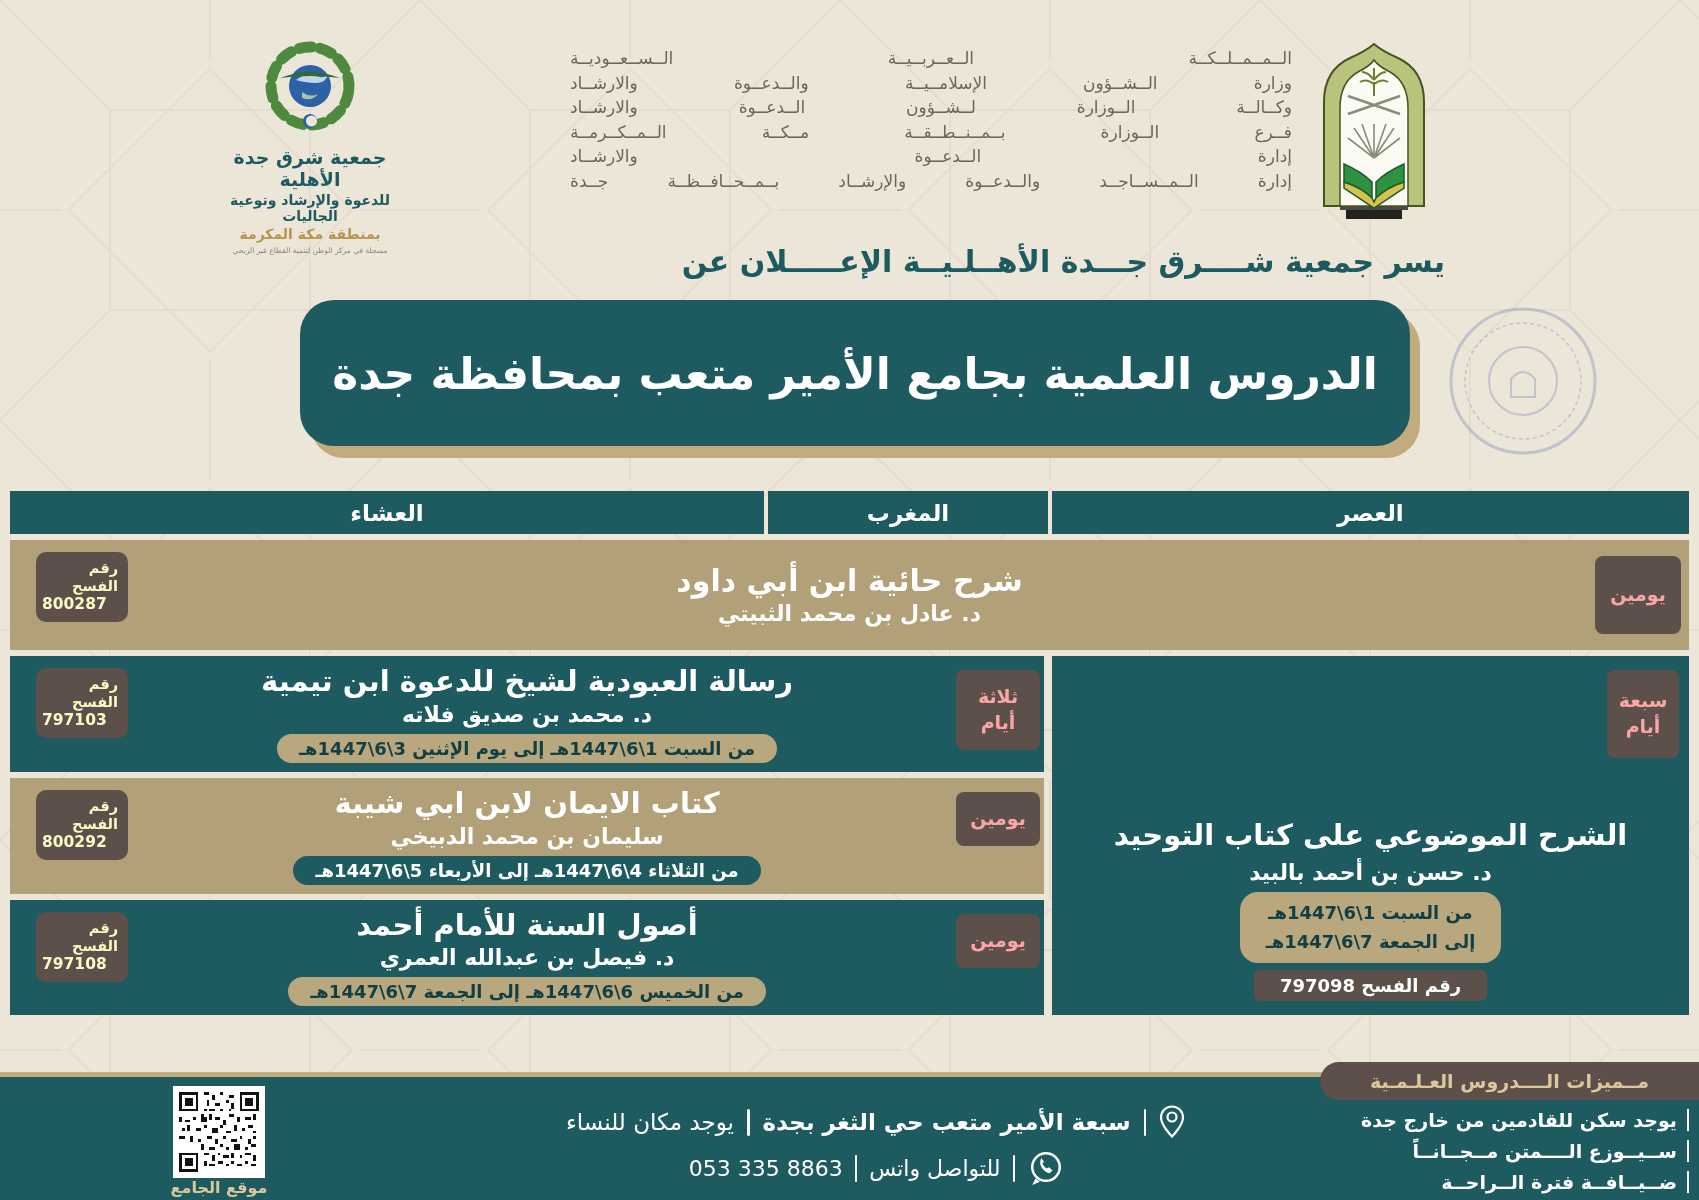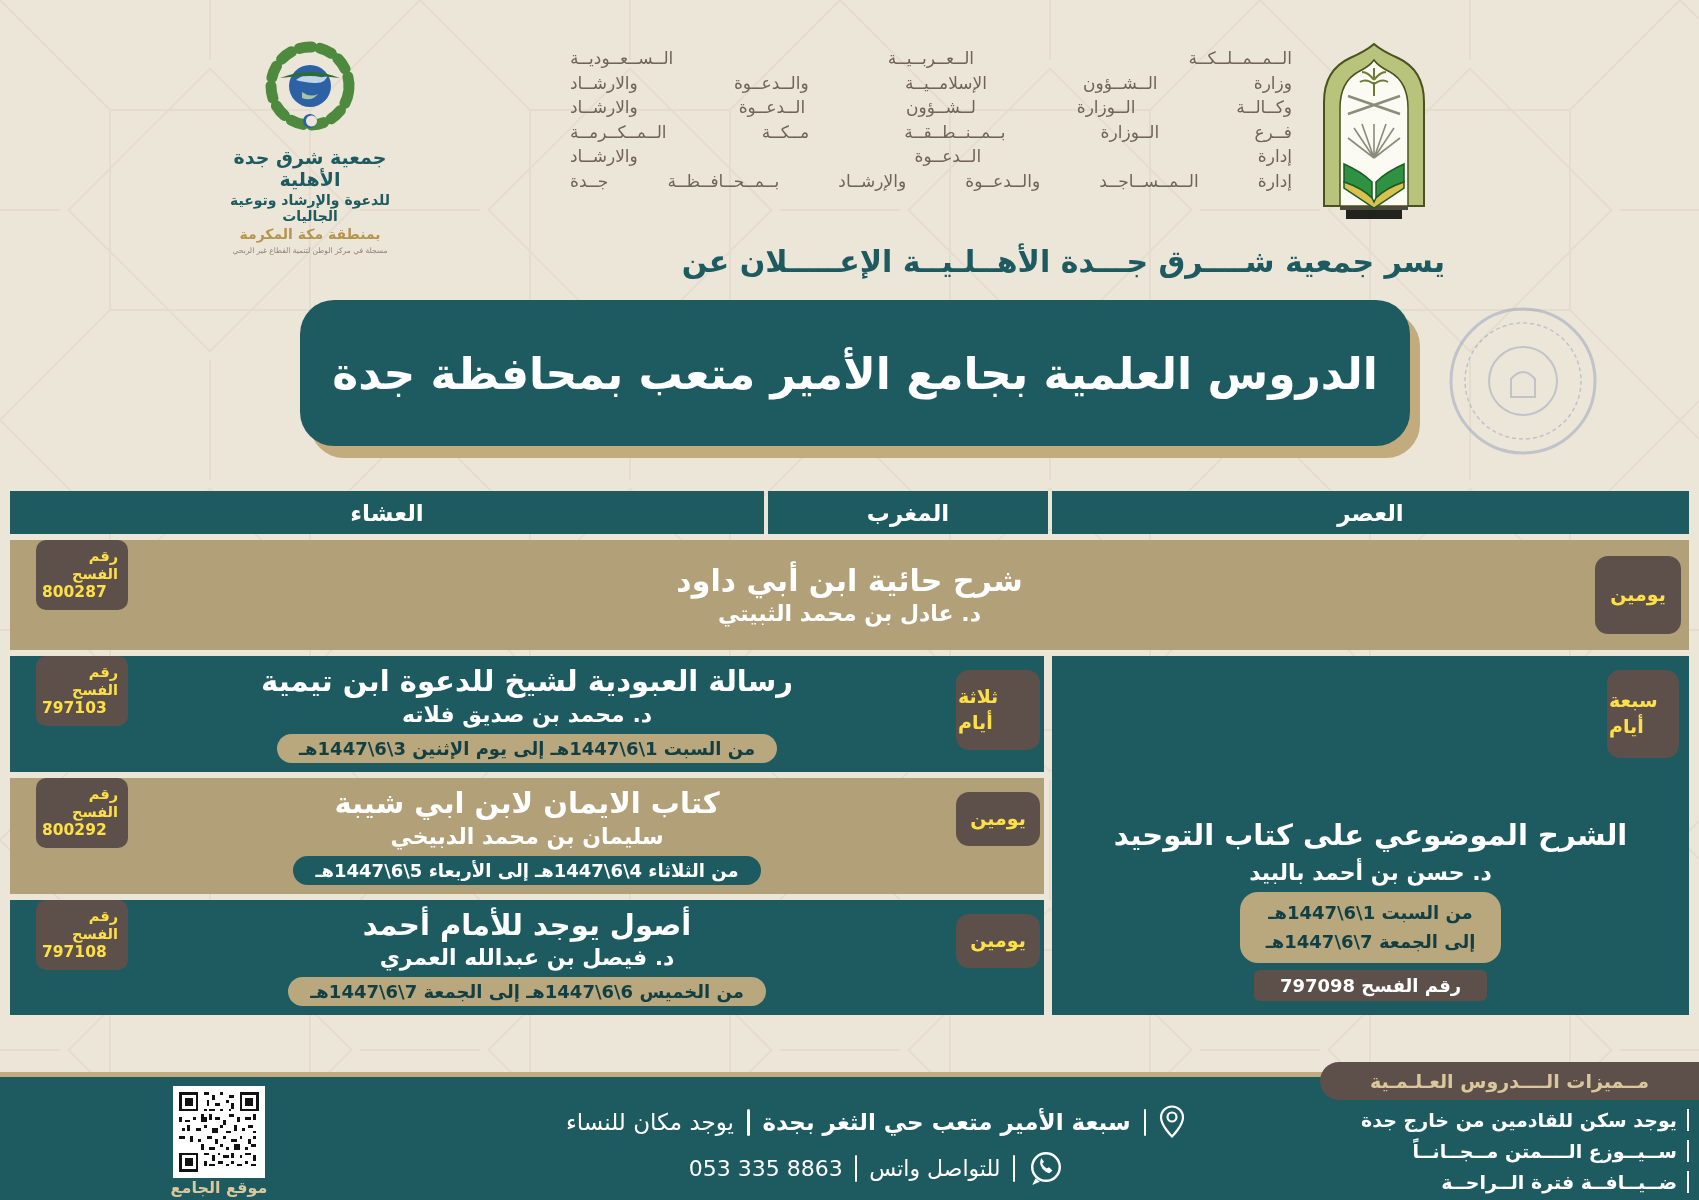--- a/index.html
+++ b/index.html
@@ -47,28 +47,28 @@
   .asr-cell{position:absolute;left:1052px;top:656px;width:637px;height:359px;}
 
   .row-inner{height:100%;display:flex;flex-direction:column;align-items:center;justify-content:center;gap:3px;}
   .lesson-title{color:#fff;font-size:29px;font-weight:bold;text-align:center;line-height:1.15;}
   .r1 .lesson-title{font-size:30px;}
   .lesson-teacher{color:#fff;font-size:22px;font-weight:bold;text-align:center;}
   .pill{border-radius:20px;padding:4px 22px;font-size:18px;font-weight:bold;margin-top:4px;}
   .pill-teal{background:#1d5b60;color:#fff;}
   .pill-tan{background:#b9a87d;color:#123f44;}
 
-  .reg-badge{position:absolute;left:26px;top:0;width:92px;background:#5d504b;border-radius:10px;
-             color:#fde047;text-align:right;padding:7px 10px 7px 6px;line-height:1.25;font-size:14.5px;
+  .reg-badge{position:absolute;left:26px;top:12px;width:92px;background:#5d504b;border-radius:10px;
+             color:#fef9c3;text-align:right;padding:7px 10px 7px 6px;line-height:1.25;font-size:14.5px;
              font-weight:bold;box-sizing:border-box;}
   .reg-badge span{display:block;}
   .reg-n{font-size:15.5px;text-align:left;}
 
-  .duration{position:absolute;background:#5d504b;color:#fde047;font-weight:bold;font-size:19px;
-            display:flex;align-items:center;justify-content:center;text-align:left;border-radius:13px;
+  .duration{position:absolute;background:#5d504b;color:#fca5a5;font-weight:bold;font-size:19px;
+            display:flex;align-items:center;justify-content:center;text-align:center;border-radius:8px;
             line-height:1.35;padding:2px;box-sizing:border-box;}
   .dur-r1{left:1585px;top:16px;width:86px;height:78px;}
   .dur-2line{left:946px;top:14px;width:84px;height:80px;}
   .dur-1line{left:946px;top:14px;width:84px;height:54px;}
   .dur-asr{left:555px;top:14px;width:72px;height:88px;}
 
   .asr-inner{height:100%;display:flex;flex-direction:column;align-items:center;justify-content:flex-end;
              gap:7px;padding-bottom:14px;box-sizing:border-box;}
   .asr-pill{border-radius:18px;padding:6px 26px;font-size:18px;font-weight:bold;text-align:center;line-height:1.65;}
   .asr-pill span{display:block;}
@@ -223,21 +223,21 @@
   </div>
 
   <div class="row row-teal r4">
     <div class="reg-badge">
       <span>رقم</span>
       <span>الفسح</span>
       <span class="reg-n">797108</span>
     </div>
     <div class="duration dur-1line">يومين</div>
     <div class="row-inner">
-      <div class="lesson-title">أصول يوجد للأمام أحمد</div>
+      <div class="lesson-title">أصول السنة للأمام أحمد</div>
       <div class="lesson-teacher">د. فيصل بن عبدالله العمري</div>
       <div class="pill pill-tan">من الخميس 6\6\1447هـ إلى الجمعة 7\6\1447هـ</div>
     </div>
   </div>
 
   <div class="asr-cell row-teal">
     <div class="duration dur-asr">سبعة أيام</div>
     <div class="asr-inner">
       <div class="lesson-title">الشرح الموضوعي على كتاب التوحيد</div>
       <div class="lesson-teacher">د. حسن بن أحمد بالبيد</div>

